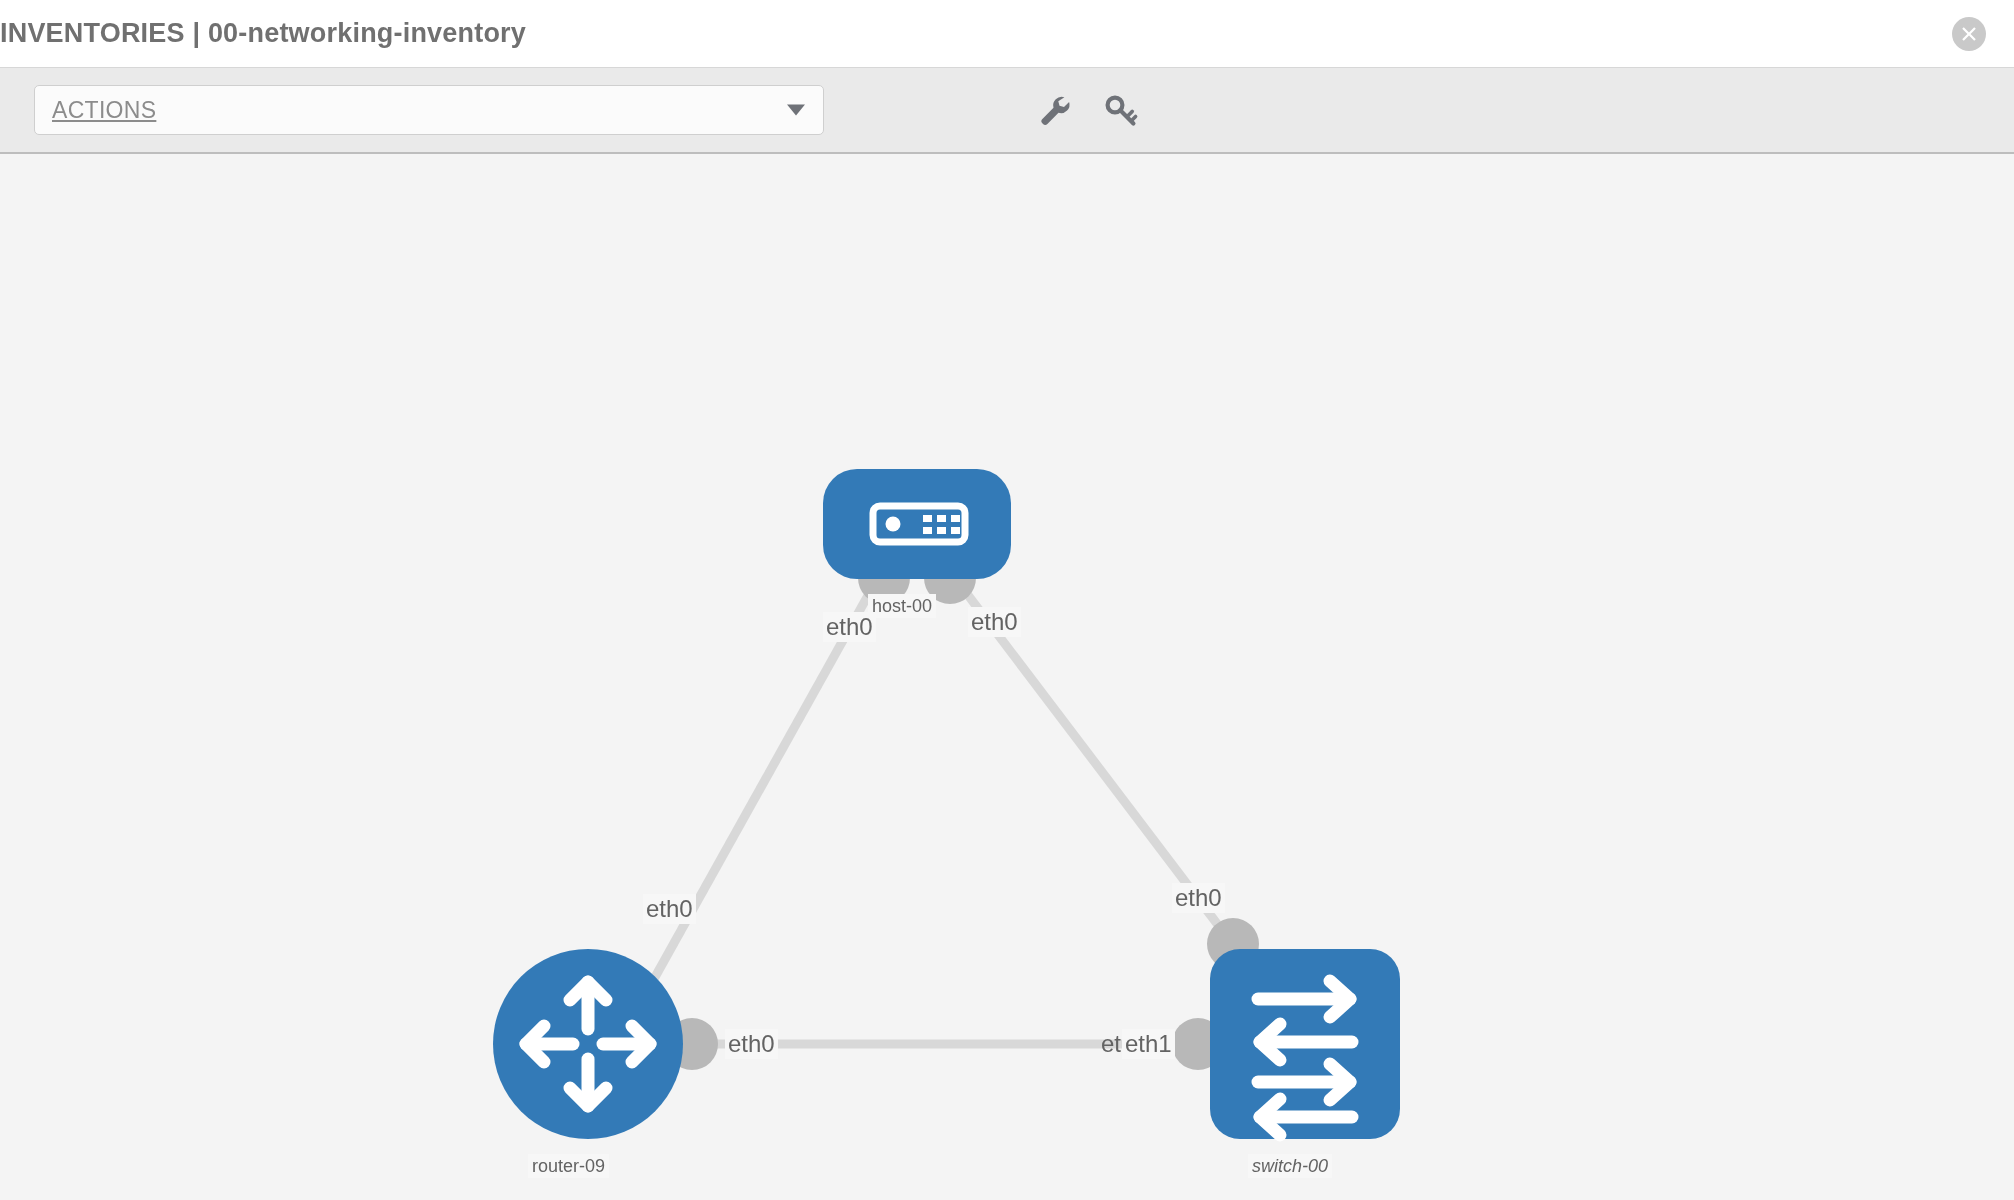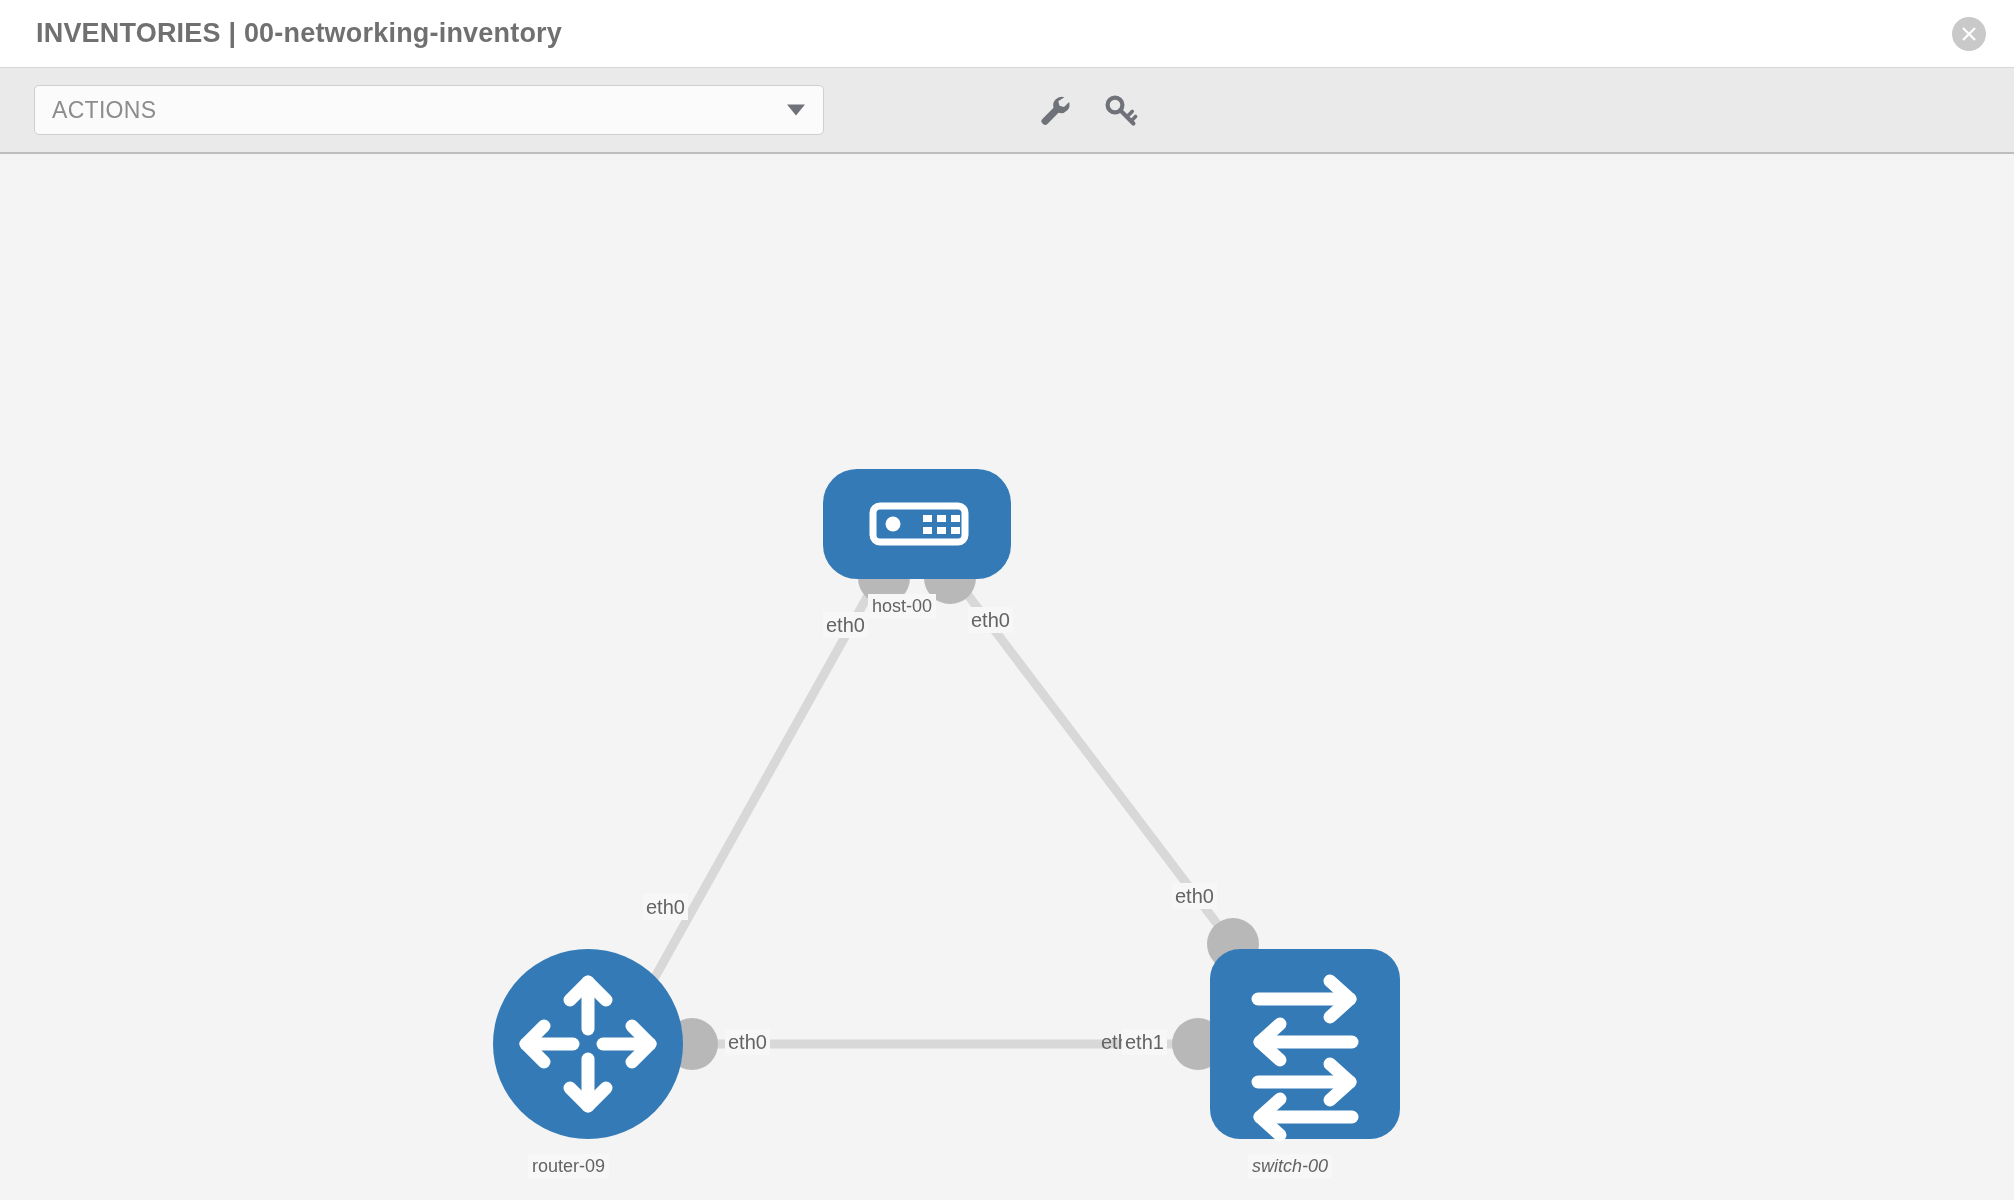--- a/index.html
+++ b/index.html
@@ -14,21 +14,20 @@
   
   .header {
     position: relative;
     height: 68px;
     background: #ffffff;
     border-bottom: 1px solid #d7d7d7;
     display: flex;
     align-items: center;
   }
   .page-title {
-    margin-left: 36px;
     font-size: 27px;
     font-weight: bold;
     color: #707070;
     letter-spacing: 0.2px;
     white-space: nowrap;
   }
   .close-btn {
     position: absolute;
     right: 28px;
     top: 50%;
@@ -58,20 +57,21 @@
     border-radius: 5px;
     display: flex;
     align-items: center;
   }
   .field .field-text {
     font-size: 23px;
     color: #8c8c8c;
     padding-left: 17px;
     letter-spacing: 0.3px;
     user-select: none;
+    text-decoration: underline;
   }
   .field .caret {
     position: absolute;
     right: 18px;
     top: 50%;
     transform: translateY(-50%);
     width: 0; height: 0;
     border-left: 9px solid transparent;
     border-right: 9px solid transparent;
     border-top: 11px solid #6f7278;
@@ -109,21 +109,21 @@
   
   .lbl {
     position: absolute;
     background: #f7f7f7;
     color: #636363;
     white-space: nowrap;
     user-select: none;
     line-height: 1;
   }
   .node-name { font-size: 18px; padding: 3px 4px; }
-  .port-name { font-size: 20px; padding: 3px 3px; }
+  .port-name { font-size: 24px; padding: 3px 3px; }
 </style>
 </head>
 <body>
 
 <div class="header">
   <div class="page-title">INVENTORIES | 00-networking-inventory</div>
   <div class="close-btn">
     <svg width="22" height="22" viewBox="0 0 22 22">
       <path d="M5.8 4.2 L11 9.4 L16.2 4.2 L17.8 5.8 L12.6 11 L17.8 16.2 L16.2 17.8 L11 12.6 L5.8 17.8 L4.2 16.2 L9.4 11 L4.2 5.8 Z" fill="#ffffff"></path>
     </svg>

